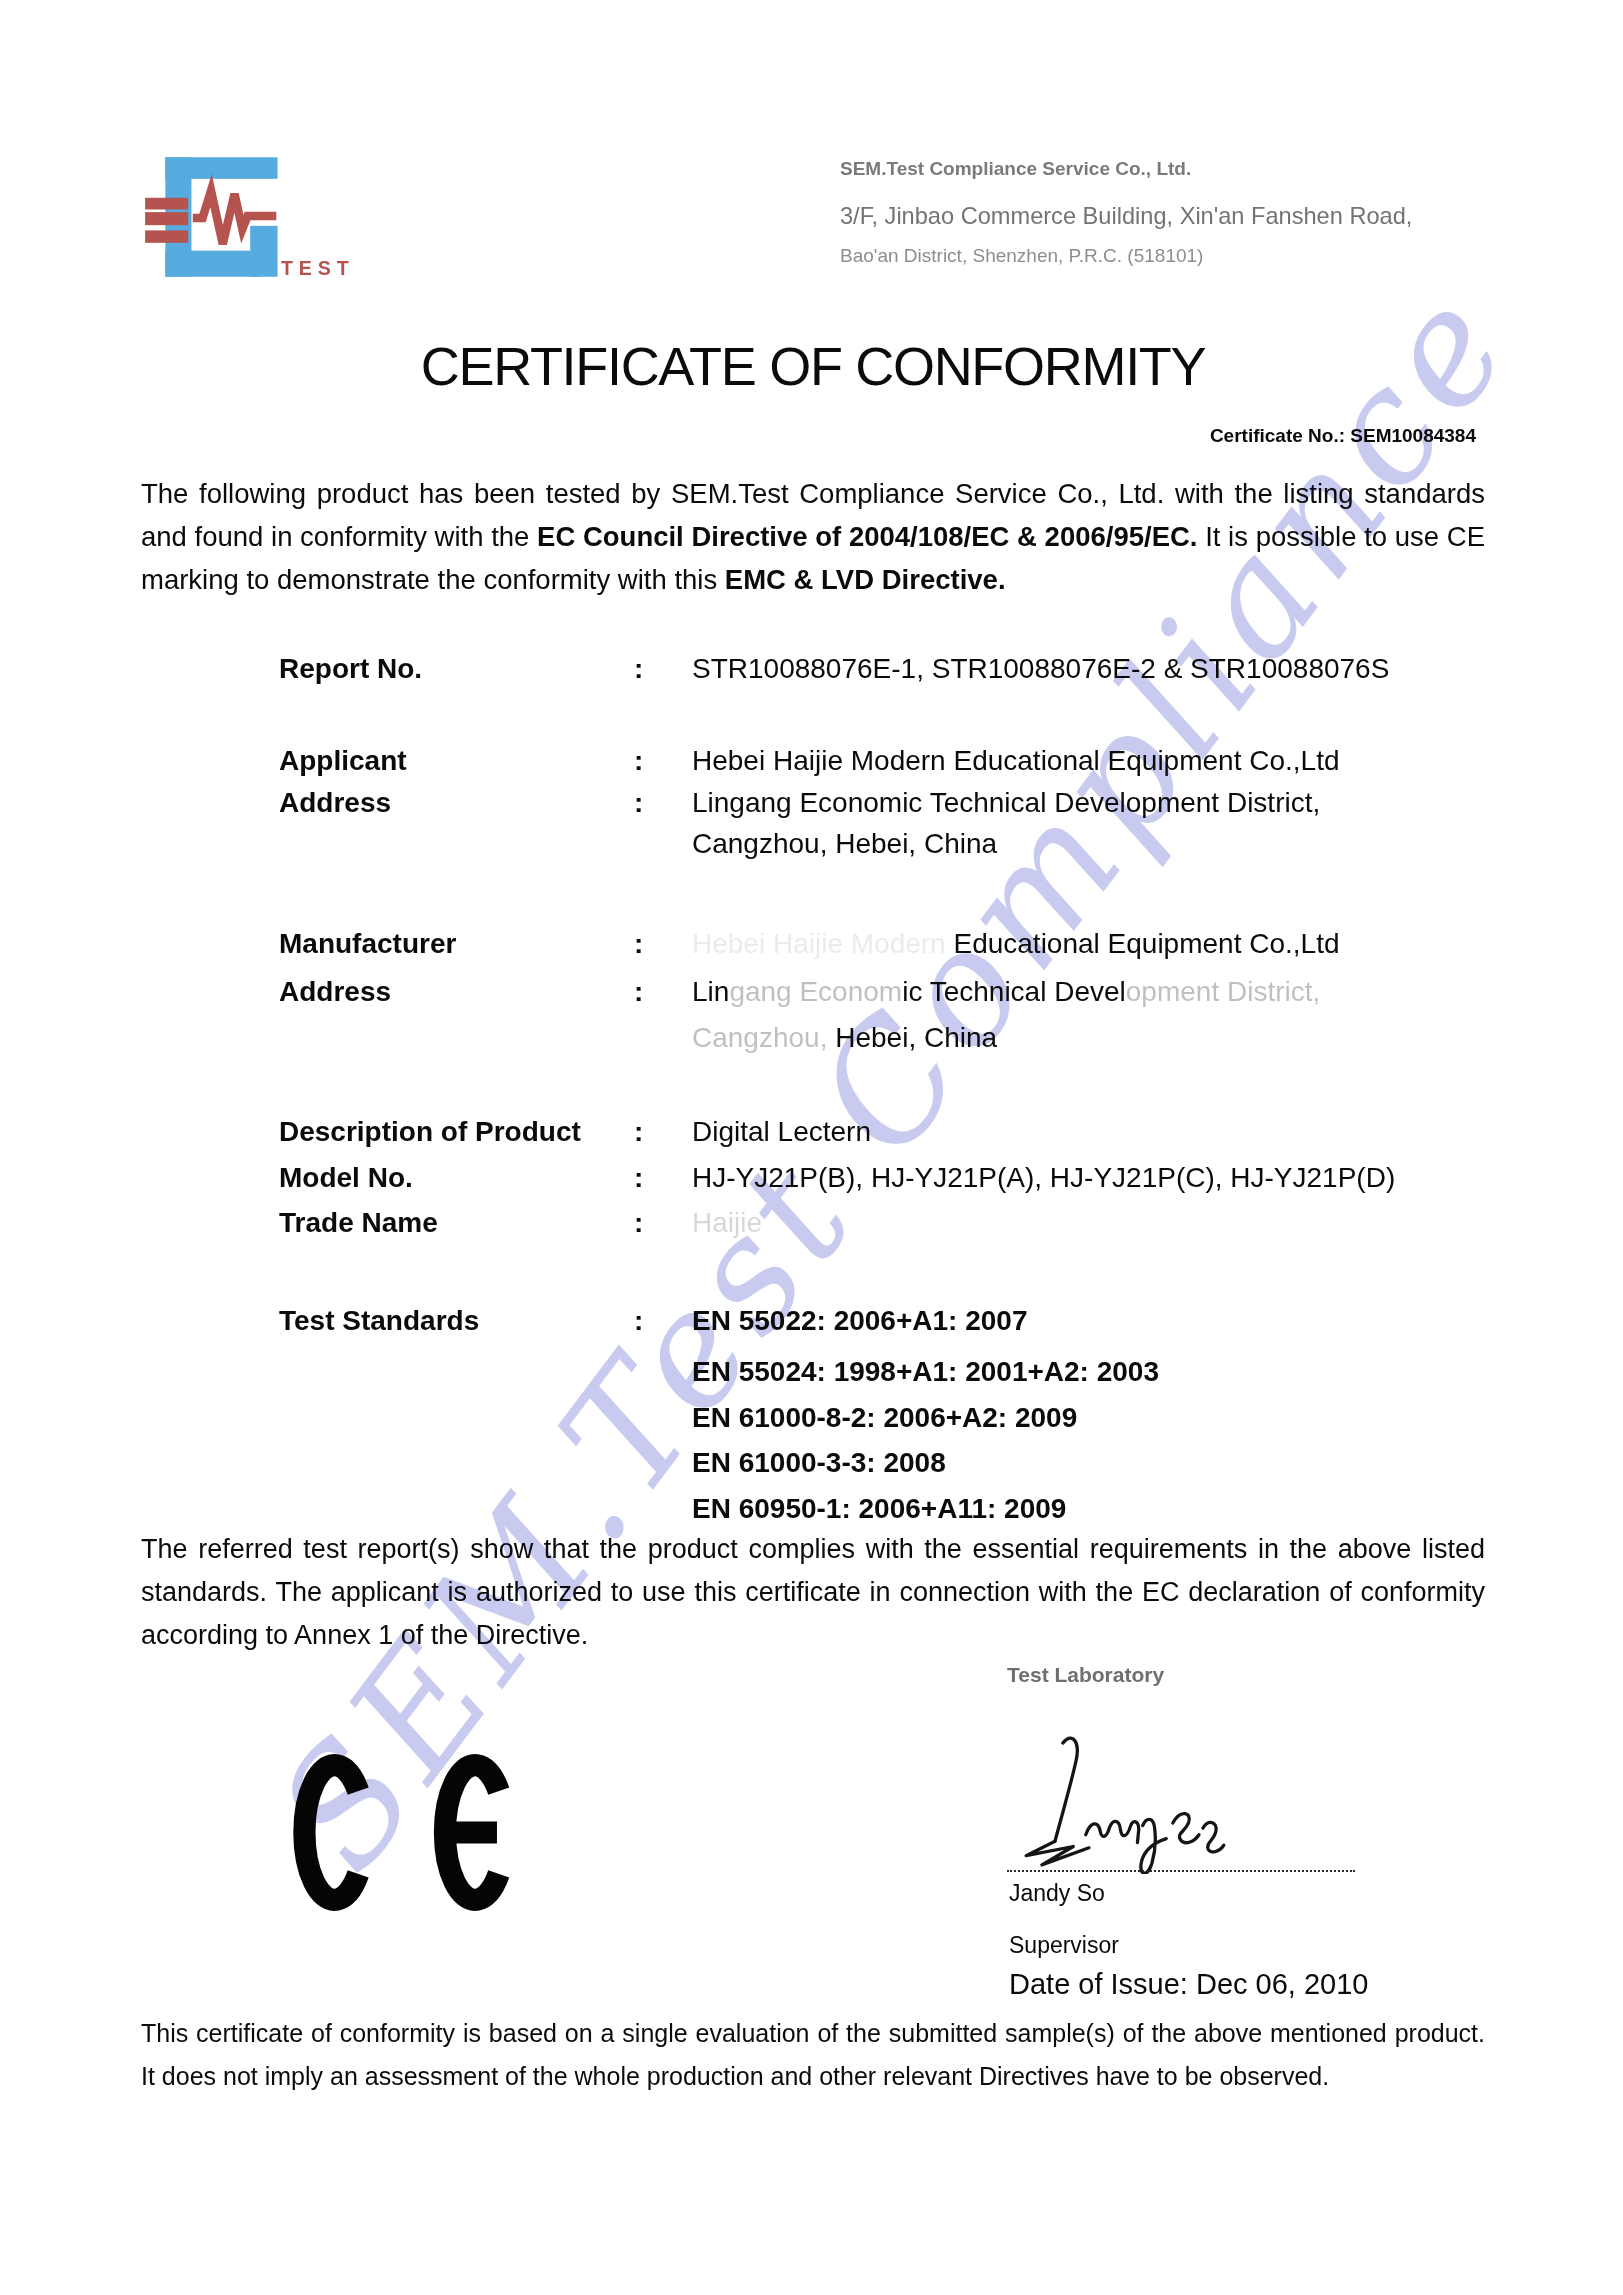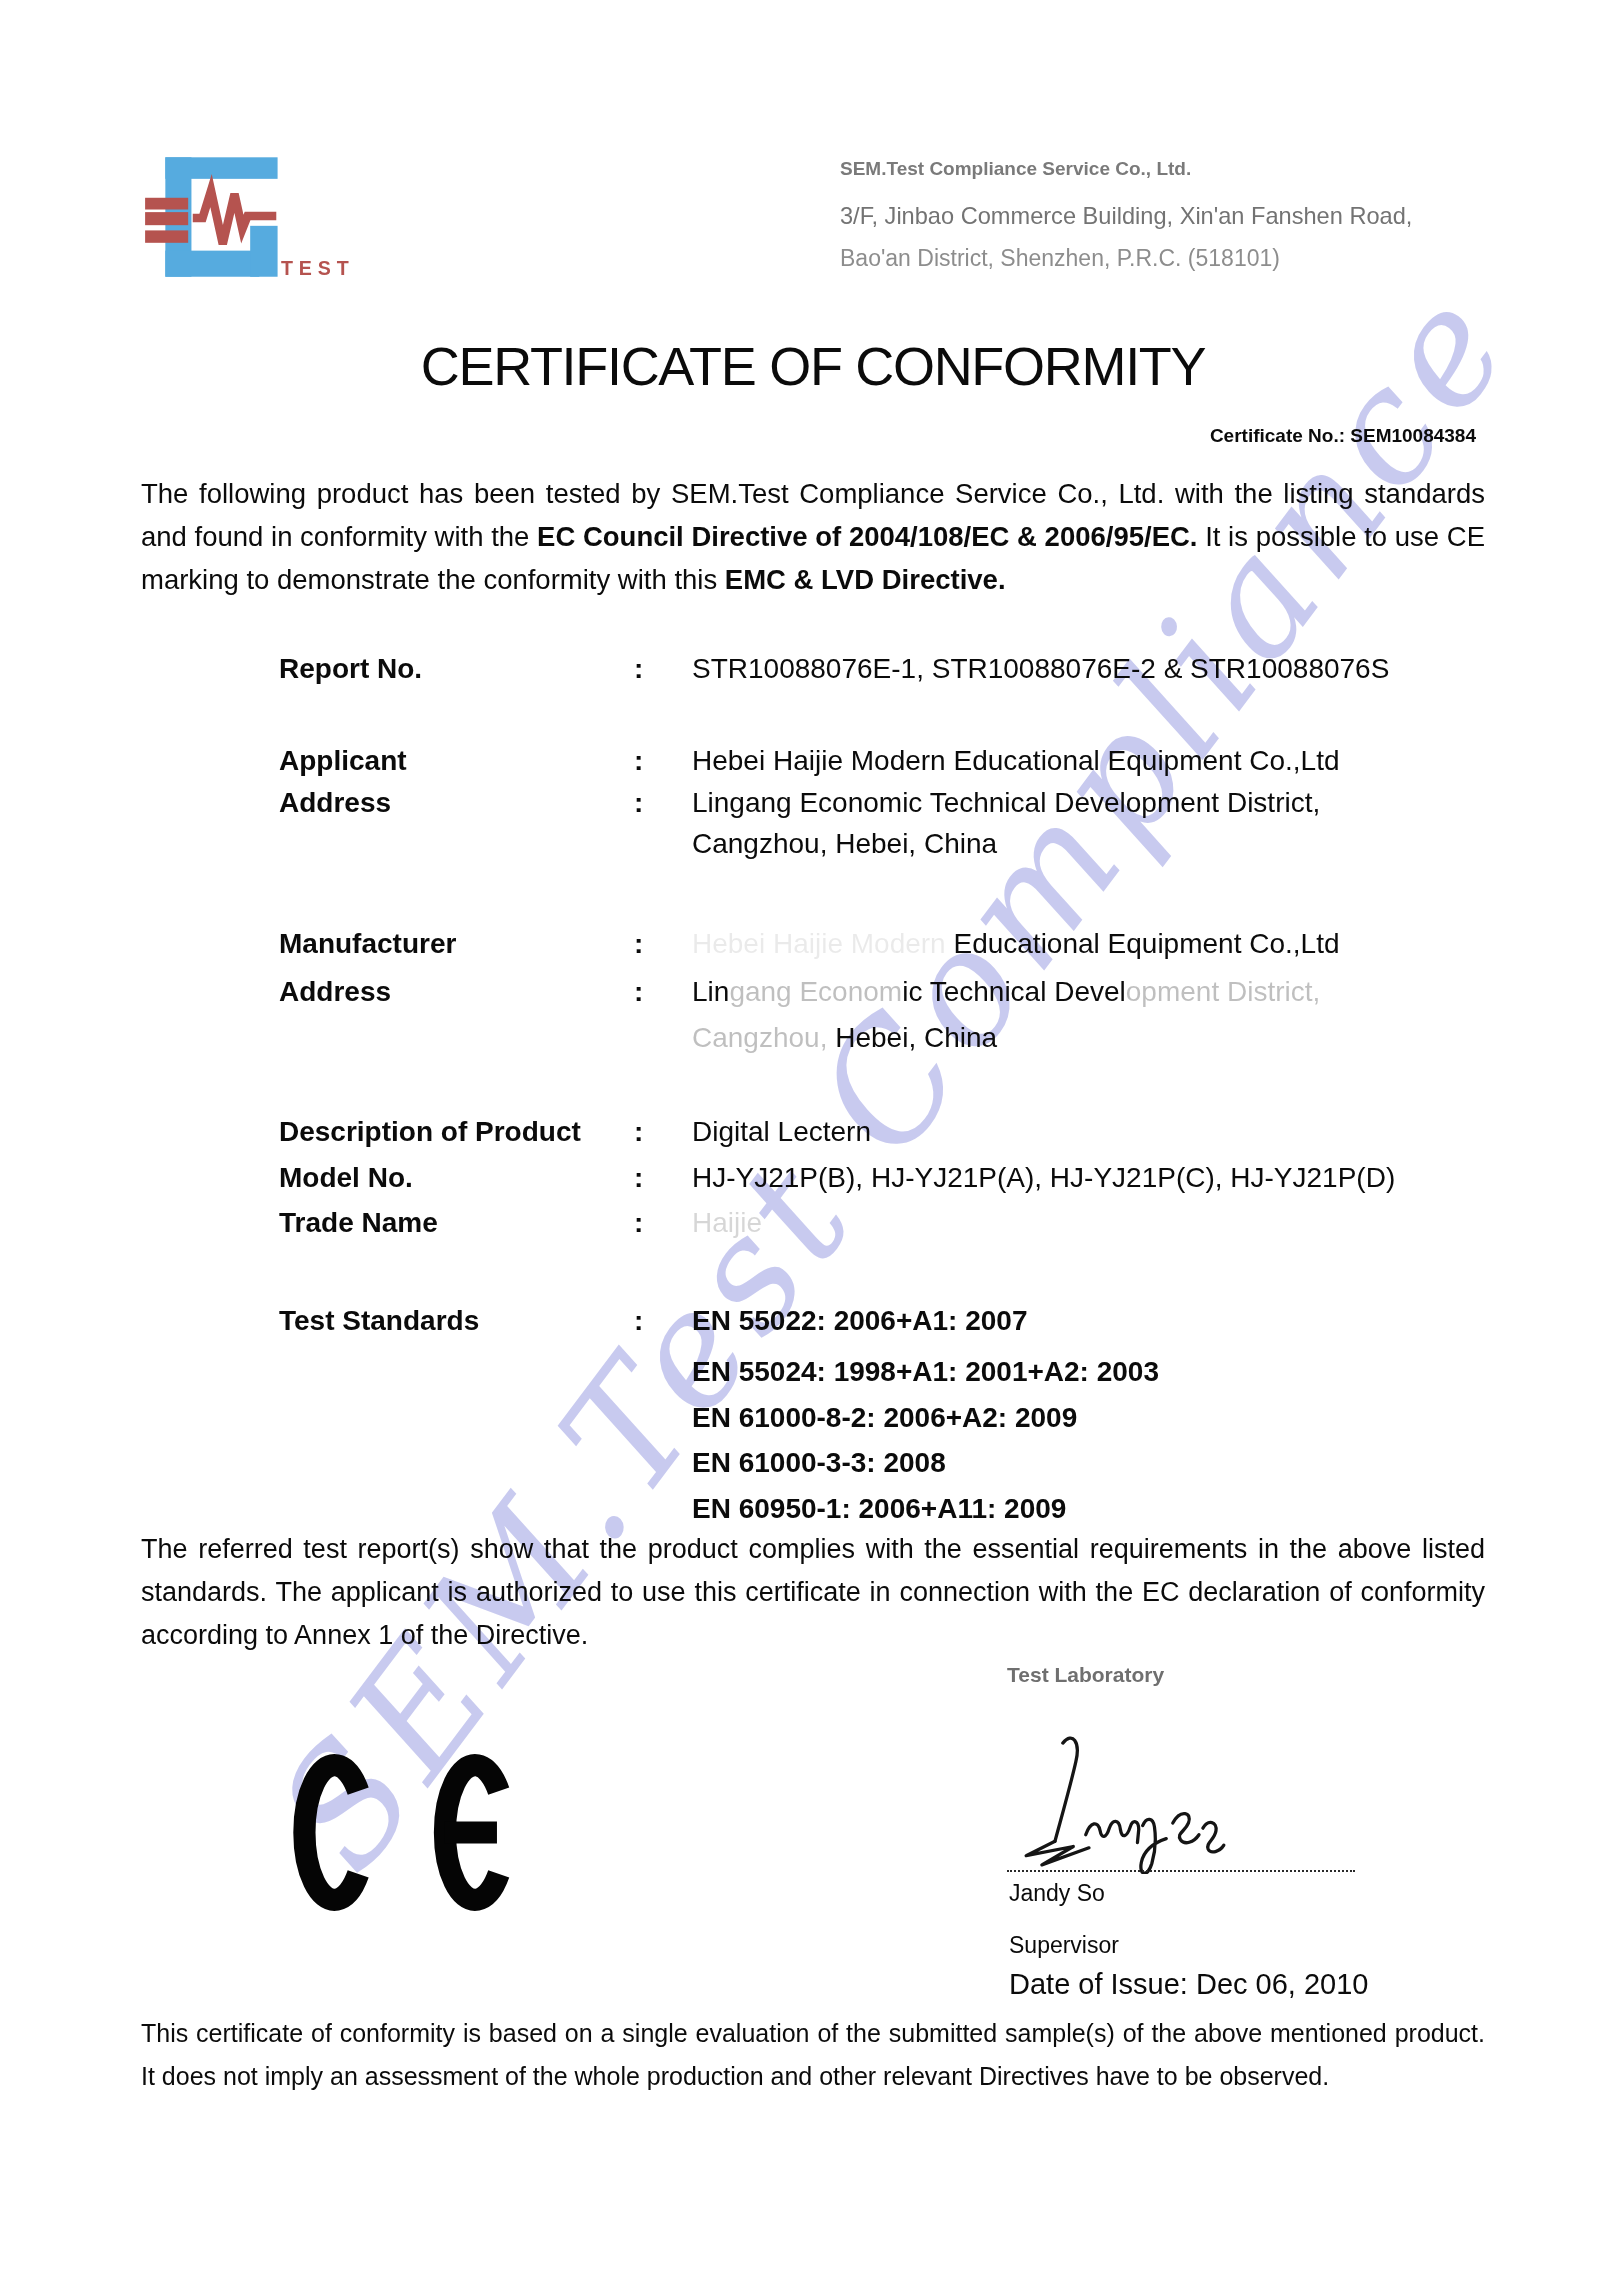--- a/index.html
+++ b/index.html
@@ -26,21 +26,21 @@
     text-align:center;
     white-space:nowrap;
     line-height:216px;
     user-select:none;
   }
   
   #logo-svg{left:145px;top:156px;}
   #logo-test{left:281px;top:257px;font-size:19.6px;font-weight:bold;letter-spacing:5.9px;color:#b5534f;}
   #company-name{left:840px;top:158px;font-size:19px;font-weight:bold;color:#7a7a7a;}
   #company-addr1{left:840px;top:203px;font-size:23.6px;color:#737373;}
-  #company-addr2{left:840px;top:245px;font-size:23px;color:#8d8d8d;}
+  #company-addr2{left:840px;top:245px;font-size:19px;color:#8d8d8d;}
   
   #page-title{left:141px;top:335px;width:1344px;text-align:center;font-size:54px;font-weight:normal;letter-spacing:-1.3px;}
   #cert-no{right:147px;top:425px;font-size:19px;font-weight:bold;margin-left:28px;}
   
   .para{left:141px;width:1344px;text-align:justify;}
   #intro-para{top:472px;font-size:27.5px;line-height:43px;}
   #compliance-para{top:1528px;font-size:27px;line-height:43px;}
   #footer-para{top:2012px;font-size:25px;line-height:43px;}
   .b{font-weight:bold;}
   

